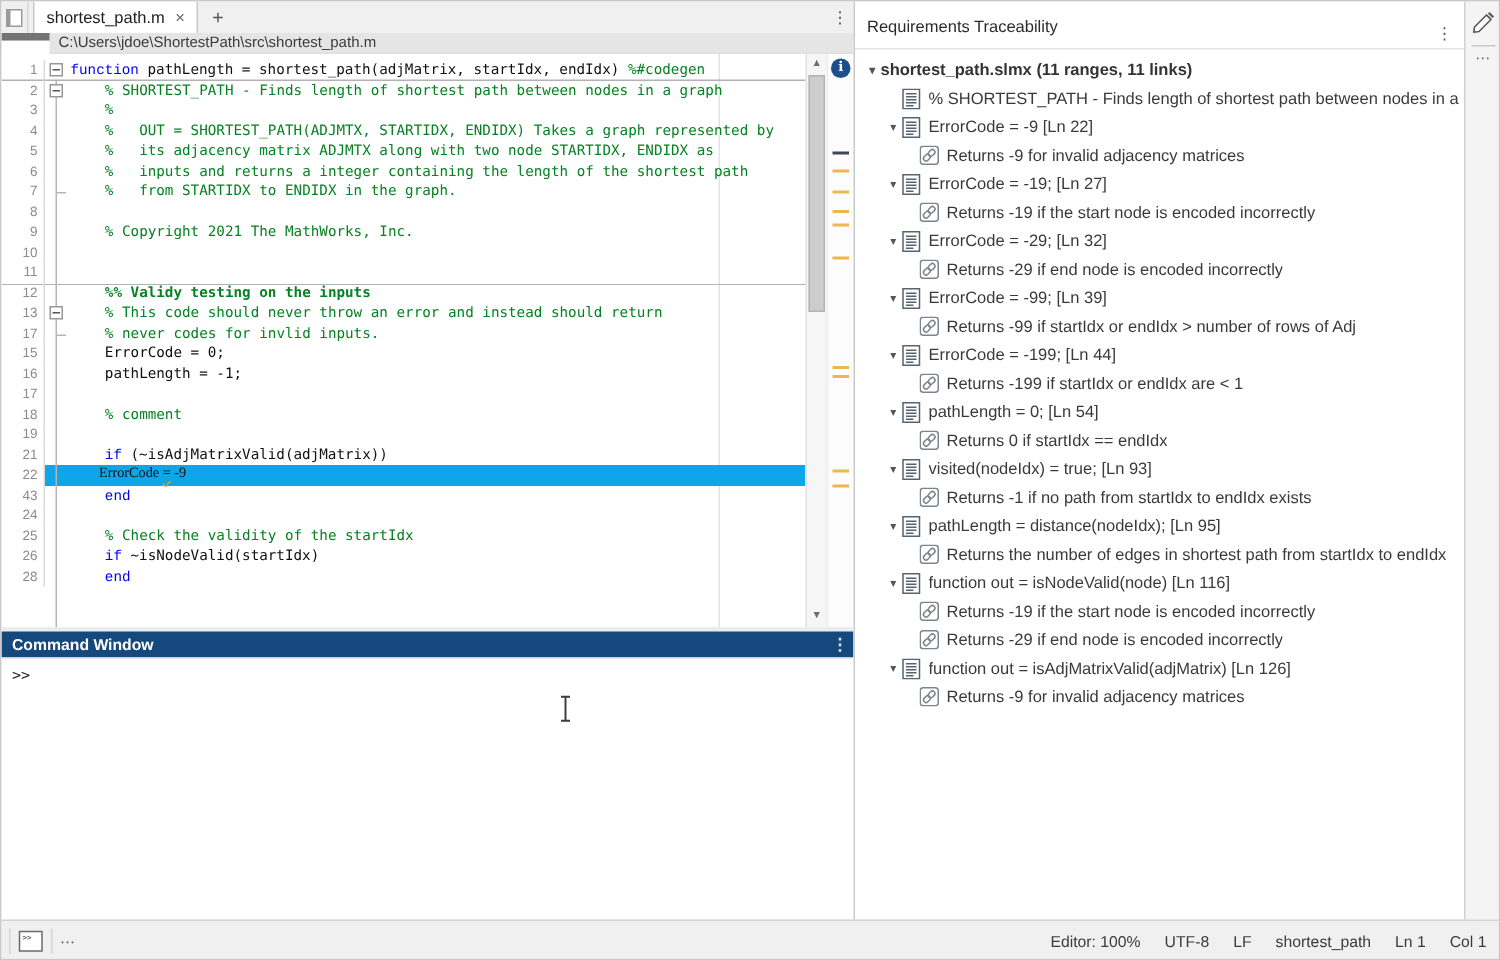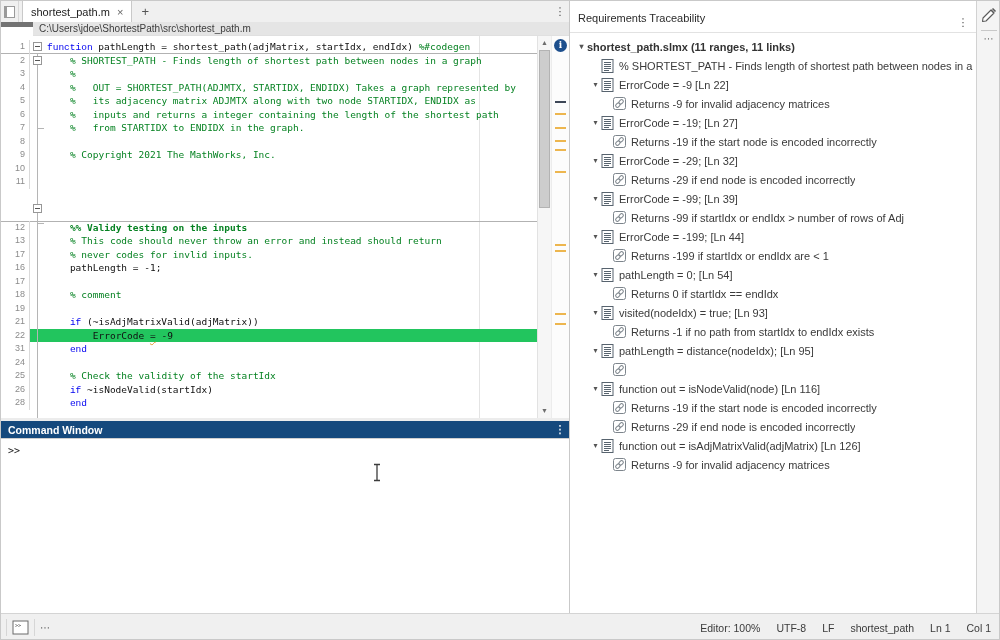--- a/index.html
+++ b/index.html
@@ -16,22 +16,22 @@
   .vmenu{width:18px;display:flex;align-items:center;justify-content:center;color:#555;font-size:11px;letter-spacing:0;}
   .pathbar{position:absolute;left:0;top:21px;right:0;height:14px;font-size:10px;color:#3c3c3c;line-height:14px;padding-left:6px;background:#e5e5e5;border-bottom:1px solid #e0e0e0;box-sizing:border-box;white-space:nowrap;overflow:hidden;margin-left:32px;}
   .editor{position:absolute;left:0;top:35px;width:568px;height:382px;display:flex;}
   .code{position:relative;width:536px;height:382px;overflow:hidden;background:#fff;}
   .guide{position:absolute;left:478px;top:0;bottom:0;width:1px;background:#e4e4e4;}
   #code-lines{position:absolute;left:0;top:4px;right:0;}
   .cl{display:flex;height:13.5px;line-height:13.5px;font-family:"DejaVu Sans Mono",monospace;font-size:9.5px;white-space:pre;}
   .cl .ln{flex:none;width:24px;text-align:right;padding-right:4px;color:#8b8b8b;font-size:9px;border-right:1px solid #dadada;font-family:"Liberation Sans",sans-serif;}
   .cl .fold{flex:none;width:16px;}
   .cl .ct{flex:1;padding-left:1px;color:#101010;}
-  .cl.hl .fold,.cl.hl .ct{background:#22c55e;}
-  .cl.sec{box-shadow:inset 0 1px 0 #b2b2b2;margin-top:32px;}
+  .cl.hl .fold,.cl.hl .ct{background:#0ea5e9;font-family:Liberation Serif, serif;}
+  .cl.sec{box-shadow:inset 0 1px 0 #b2b2b2;}
   .cl.divb{box-shadow:inset 0 -1px 0 #b2b2b2;}
   .sg-k{color:#0000f0;font-family:Liberation Mono, monospace;}
   .sg-c{color:#068222;}
   .sg-s{color:#068222;font-weight:bold;}
   .sg-t{color:#101010;text-align:right;}
   .sg-w{color:#101010;text-decoration:underline;text-decoration-style:wavy;text-decoration-color:#e39c2e;text-decoration-thickness:1px;text-underline-offset:2px;}
   .fold-ov{position:absolute;pointer-events:none;}
   .fold-vline{left:36px;width:1px;background:#b5b5b5;}
   .fold-box{left:32px;width:9px;height:9px;background:#fff;border:1px solid #979797;box-sizing:border-box;}
   .fold-box::after{content:"";position:absolute;left:1px;right:1px;top:3px;height:1px;background:#555;}
@@ -108,27 +108,28 @@
             <div class="cl"><span class="ln">5</span><span class="fold"></span><span class="ct"><span class="sg-c">    %   its adjacency matrix ADJMTX along with two node STARTIDX, ENDIDX as</span></span></div>
             <div class="cl"><span class="ln">6</span><span class="fold"></span><span class="ct"><span class="sg-c">    %   inputs and returns a integer containing the length of the shortest path</span></span></div>
             <div class="cl"><span class="ln">7</span><span class="fold"></span><span class="ct"><span class="sg-c">    %   from STARTIDX to ENDIDX in the graph.</span></span></div>
             <div class="cl"><span class="ln">8</span><span class="fold"></span><span class="ct"></span></div>
             <div class="cl"><span class="ln">9</span><span class="fold"></span><span class="ct"><span class="sg-c">    % Copyright 2021 The MathWorks, Inc.</span></span></div>
             <div class="cl"><span class="ln">10</span><span class="fold"></span><span class="ct"></span></div>
             <div class="cl"><span class="ln">11</span><span class="fold"></span><span class="ct"></span></div>
             <div class="cl sec"><span class="ln">12</span><span class="fold"></span><span class="ct"><span class="sg-s">    %% Validy testing on the inputs</span></span></div>
             <div class="cl"><span class="ln">13</span><span class="fold"></span><span class="ct"><span class="sg-c">    % This code should never throw an error and instead should return</span></span></div>
             <div class="cl"><span class="ln">17</span><span class="fold"></span><span class="ct"><span class="sg-c">    % never codes for invlid inputs.</span></span></div>
+            <div class="cl"><span class="ln">15</span><span class="fold"></span><span class="ct"><span class="sg-t">    ErrorCode = 0;</span></span></div>
             <div class="cl"><span class="ln">16</span><span class="fold"></span><span class="ct"><span class="sg-t">    pathLength = -1;</span></span></div>
             <div class="cl"><span class="ln">17</span><span class="fold"></span><span class="ct"></span></div>
             <div class="cl"><span class="ln">18</span><span class="fold"></span><span class="ct"><span class="sg-c">    % comment</span></span></div>
             <div class="cl"><span class="ln">19</span><span class="fold"></span><span class="ct"></span></div>
             <div class="cl"><span class="ln">21</span><span class="fold"></span><span class="ct"><span class="sg-t">    </span><span class="sg-k">if</span><span class="sg-t"> (~isAdjMatrixValid(adjMatrix))</span></span></div>
             <div class="cl hl"><span class="ln">22</span><span class="fold"></span><span class="ct"><span class="sg-t">        ErrorCode </span><span class="sg-w">=</span><span class="sg-t"> -9</span></span></div>
-            <div class="cl"><span class="ln">31</span><span class="fold"></span><span class="ct"><span class="sg-t">    </span><span class="sg-k">end</span></span></div>
+            <div class="cl"><span class="ln">43</span><span class="fold"></span><span class="ct"><span class="sg-t">    </span><span class="sg-k">end</span></span></div>
             <div class="cl"><span class="ln">24</span><span class="fold"></span><span class="ct"></span></div>
             <div class="cl"><span class="ln">25</span><span class="fold"></span><span class="ct"><span class="sg-c">    % Check the validity of the startIdx</span></span></div>
             <div class="cl"><span class="ln">26</span><span class="fold"></span><span class="ct"><span class="sg-t">    </span><span class="sg-k">if</span><span class="sg-t"> ~isNodeValid(startIdx)</span></span></div>
             <div class="cl"><span class="ln">28</span><span class="fold"></span><span class="ct"><span class="sg-t">    </span><span class="sg-k">end</span></span></div>
           </div>
         <div id="fold-overlays">
             <div class="fold-ov fold-vline" style="top: 17.5px; height: 364.5px;"></div>
             <div class="fold-ov fold-box" style="top: 6px; height: 9px;"></div>
             <div class="fold-ov fold-box" style="top: 19.5px; height: 9px;"></div>
             <div class="fold-ov fold-box" style="top: 168px; height: 9px;"></div>
@@ -360,20 +361,21 @@
           <div class="trow link">
             <span class="ticon">
               <svg width="13" height="13" viewBox="0 0 13 13">
                 <rect x="0.5" y="0.5" width="12" height="12" rx="2" fill="#fff" stroke="#7d858c"></rect>
                 <g transform="rotate(-45 6.5 6.5)">
                   <rect x="1.8" y="4.8" width="5" height="3.4" rx="1.7" fill="none" stroke="#7d858c"></rect>
                   <rect x="6.2" y="4.8" width="5" height="3.4" rx="1.7" fill="none" stroke="#7d858c"></rect>
                 </g>
               </svg>
             </span>
+            <span class="lbl">Returns the number of edges in shortest path from startIdx to endIdx</span>
           </div>
           <div class="trow range">
             <span class="tw">▾</span>
             <span class="ticon">
               <svg width="13" height="14" viewBox="0 0 13 14">
                 <rect x="1" y="0.5" width="11" height="13" fill="#fff" stroke="#57636e"></rect>
                 <path d="M3 3.5h7M3 5.5h7M3 7.5h7M3 9.5h7M3 11.5h5" stroke="#57636e" stroke-width="1" fill="none"></path>
               </svg>
             </span>
             <span class="lbl">function out = isNodeValid(node) [Ln 116]</span>

